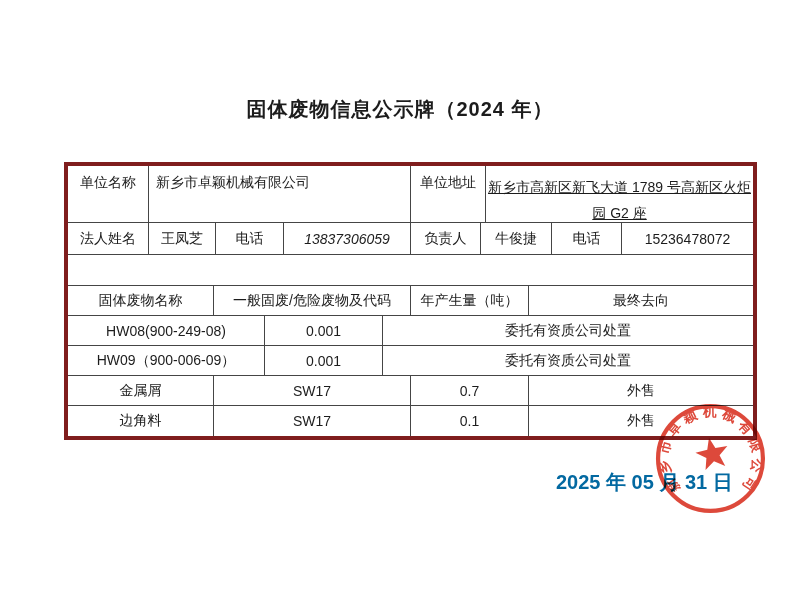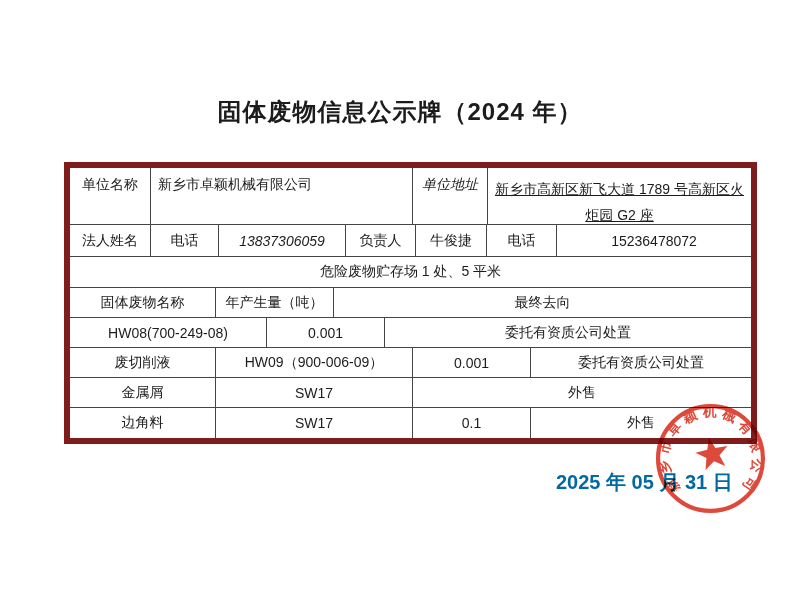--- a/index.html
+++ b/index.html
@@ -9,29 +9,29 @@
     width: 800px; height: 600px;
     background: #ffffff;
     font-family: "Liberation Sans", "DejaVu Sans", sans-serif;
     color: #1c1c1c;
     overflow: hidden;
   }
   .title {
     position: absolute;
     left: 0; top: 96px; width: 800px;
     text-align: center;
-    font-size: 24px;
+    font-size: 20px;
     font-weight: bold;
     letter-spacing: 1px;
   }
   .tbl {
     position: absolute;
     left: 64px; top: 162px;
     width: 693px;
-    border: 6px solid #7f1d1d;
+    border: 4px solid #7f1d1d;
     font-size: 14px;
   }
   .tr { display: flex; width: 100%; }
   .tr:not(:last-child) { border-bottom: 1px solid #454545; }
   .td {
     border-right: 1px solid #454545;
     display: flex;
     align-items: center;
     justify-content: center;
     text-align: center;
@@ -39,21 +39,21 @@
     padding: 0 2px;
   }
   .td:last-child { border-right: none; }
   .r1 { height: 57px; }
   .r1 .td { align-items: flex-start; padding-top: 8px; }
   .r2 { height: 32px; }
   .r3 { height: 31px; }
   .rx { height: 30px; }
   .w-label1 { width: 81px; }
   .w-name   { width: 262px; justify-content: flex-start; text-align: left; padding-left: 7px; }
-  .w-label2 { width: 75px; font-style: italic; }
+  .w-label2 { width: 75px; }
   .w-addr   { flex: 1; line-height: 26px; padding-top: 7px; text-decoration: underline; }
   .r2 .c1 { width: 81px; }
   .r2 .c2 { width: 67px; }
   .r2 .c3 { width: 68px; }
   .r2 .c4 { width: 127px; font-style: italic; }
   .r2 .c5 { width: 70px; }
   .r2 .c6 { width: 71px; }
   .r2 .c7 { width: 70px; }
   .r2 .c8 { flex: 1; }
   .r3 .h1 { width: 343px; }
@@ -88,52 +88,53 @@
 
   <div class="tr r1">
     <div class="td w-label1">单位名称</div>
     <div class="td w-name">新乡市卓颖机械有限公司</div>
     <div class="td w-label2">单位地址</div>
     <div class="td w-addr">新乡市高新区新飞大道 1789 号高新区火炬园 G2 座</div>
   </div>
 
   <div class="tr r2">
     <div class="td c1">法人姓名</div>
+    <div class="td c2">王凤芝</div>
     <div class="td c3">电话</div>
     <div class="td c4">13837306059</div>
     <div class="td c5">负责人</div>
     <div class="td c6">牛俊捷</div>
     <div class="td c7">电话</div>
     <div class="td c8">15236478072</div>
   </div>
 
   <div class="tr r3">
-    <div class="td h2">危险废物贮存场 1 处、5 平米</div>
   </div>
 
   <div class="tr rx">
     <div class="td g1">固体废物名称</div>
+    <div class="td g2">一般固废/危险废物及代码</div>
     <div class="td g3">年产生量（吨）</div>
     <div class="td g4">最终去向</div>
   </div>
 
   <div class="tr rx">
-    <div class="td g2">HW08(700-249-08)</div>
+    <div class="td g2">HW08(900-249-08)</div>
     <div class="td g3">0.001</div>
     <div class="td g4">委托有资质公司处置</div>
   </div>
   <div class="tr rx">
-    <div class="td g1">废切削液</div>
     <div class="td g2">HW09（900-006-09）</div>
     <div class="td g3">0.001</div>
     <div class="td g4">委托有资质公司处置</div>
   </div>
   <div class="tr rx">
     <div class="td g1">金属屑</div>
     <div class="td g2">SW17</div>
+    <div class="td g3">0.7</div>
     <div class="td g4">外售</div>
   </div>
   <div class="tr rx">
     <div class="td g1">边角料</div>
     <div class="td g2">SW17</div>
     <div class="td g3">0.1</div>
     <div class="td g4">外售</div>
   </div>
 </div>
 

